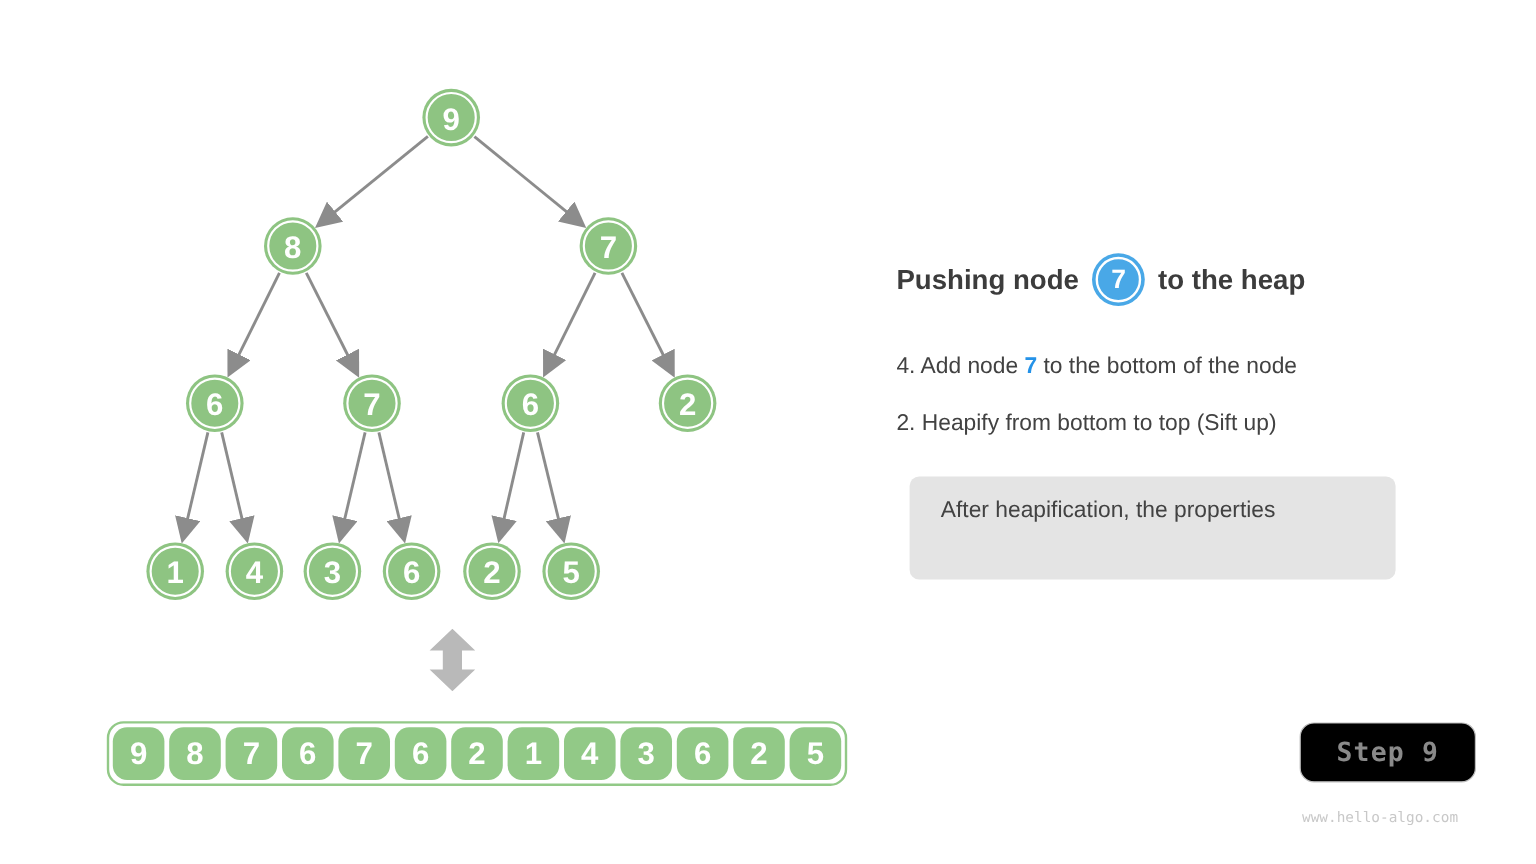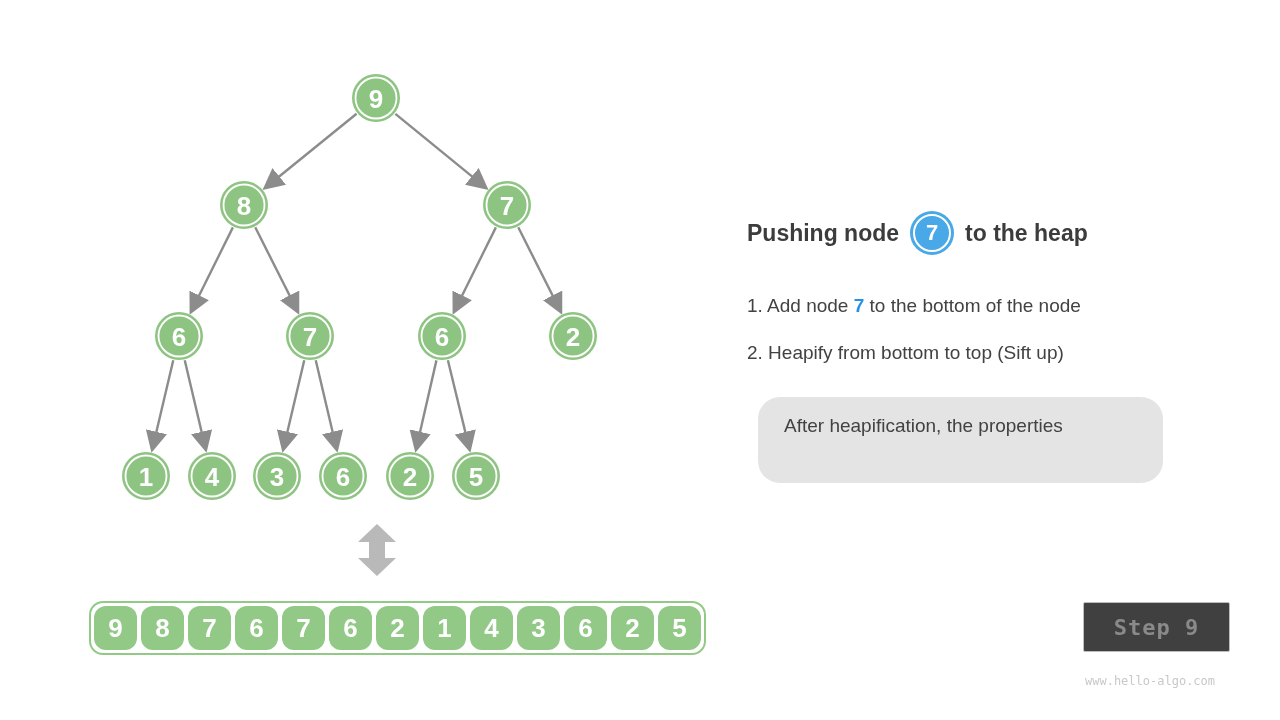--- a/index.html
+++ b/index.html
@@ -37,21 +37,21 @@
   }
 
   #step-list { position: absolute; left: 747px; top: 294px; font-size: 19px; color: var(--body-text); }
   .step-item { line-height: 24px; margin-bottom: 23px; white-space: pre; }
   .step-item .hl { color: var(--blue-text); font-weight: bold; }
 
   #note-box {
     position: absolute; left: 758px; top: 397px;
     width: 405px; height: 86px;
     background: var(--note-bg);
-    border-radius: 22px;
+    border-radius: 8px;
     padding: 15px 0 0 26px;
     font-size: 19px; line-height: 27px; color: var(--body-text);
   }
 
   
   #array-container {
     position: absolute; left: 89px; top: 601px;
     height: 54px;
     border: 2px solid var(--cell-green);
     border-radius: 14px;
@@ -68,22 +68,22 @@
   }
 
   
   #swap-icon { position: absolute; left: 356px; top: 524px; }
 
   
   #step-indicator-badge {
     position: absolute; left: 1083px; top: 602px;
     width: 147px; height: 50px;
     border: 1.5px solid var(--badge-border);
-    border-radius: 2px;
-    background: #404040;
+    border-radius: 12px;
+    background: #000000;
     display: flex; align-items: center; justify-content: center;
     font-family: "DejaVu Sans Mono", monospace;
     font-size: 22px; font-weight: bold; color: var(--badge-text);
     letter-spacing: 1px;
   }
 
   #watermark {
     position: absolute; left: 1085px; top: 674px;
     font-family: "DejaVu Sans Mono", monospace;
     font-size: 12px; color: var(--watermark);
@@ -190,21 +190,21 @@
 
   <div id="heading">
     <span>Pushing node</span>
     <span id="pushed-node-badge">
       <span>7</span>
     </span>
     <span>to the heap</span>
   </div>
 
   <div id="step-list">
-      <div class="step-item"><span>1. Add node </span><span class="hl">7</span><span> to the bottom of the node</span></div>
+      <div class="step-item"><span>4. Add node </span><span class="hl">7</span><span> to the bottom of the node</span></div>
       <div class="step-item"><span>2. Heapify from bottom to top (Sift up)</span></div>
     </div>
 
   <div id="note-box">
     <div>After heapification, the properties</div>
   </div>
 
   <div id="array-container">
       <div class="array-cell">
         <span>9</span>

